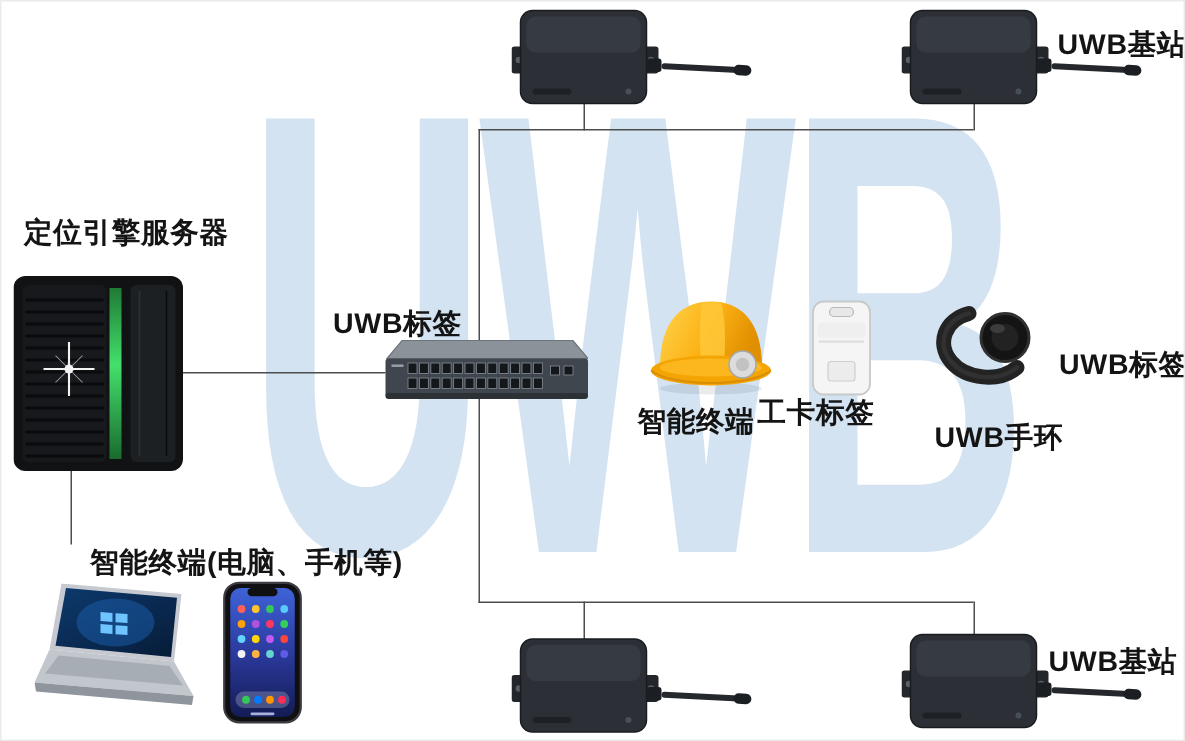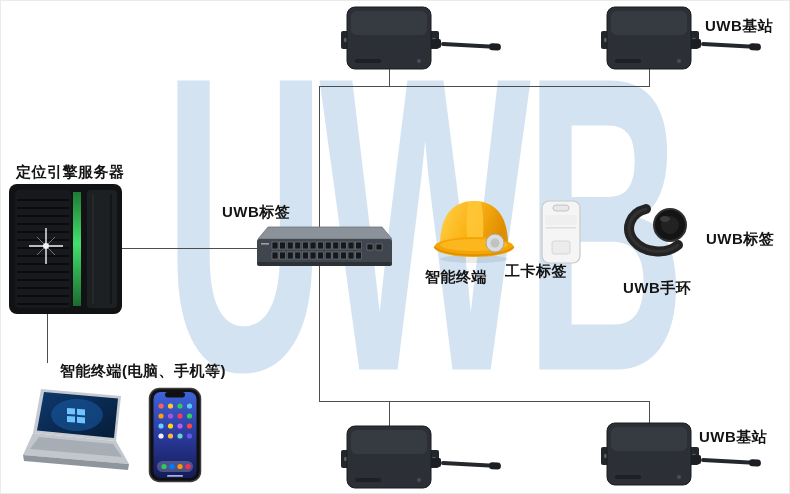--- a/index.html
+++ b/index.html
@@ -15,21 +15,21 @@
   #watermark {
     position:absolute; left:163px; top:13px; z-index:0;
     font-weight:bold; font-size:280px; line-height:280px;
     letter-spacing:-8px; color:#d3e3f2;
     transform:scale(0.8,1.5); transform-origin:top left;
     user-select:none; white-space:nowrap;
   }
   .line { position:absolute; background:#4d4d4d; z-index:1; }
   .device { position:absolute; z-index:3; line-height:0; }
   .label {
-    position:absolute; z-index:5; font-size:15px; font-weight:600;
+    position:absolute; z-index:5; font-size:19px; font-weight:600;
     color:#141414; white-space:nowrap; letter-spacing:0.5px;
   }
 </style>
 </head>
 <body>
 
 <div id="canvas">
 
   <div id="watermark">UWB</div>
 
@@ -280,21 +280,21 @@
       <g>
         <circle cx="16" cy="79.5" r="2.6" fill="#34c759"></circle>
           <circle cx="24" cy="79.5" r="2.6" fill="#007aff"></circle>
           <circle cx="32" cy="79.5" r="2.6" fill="#ff9500"></circle>
           <circle cx="40" cy="79.5" r="2.6" fill="#ff2d55"></circle>
       </g>
       <rect x="19" y="88" width="16" height="1.8" rx="0.9" fill="#cfd3ff" opacity="0.8"></rect>
     </svg>
   </div>
 
-  <div class="label" style="left:15px;  top:162px;text-align:right;">定位引擎服务器</div>
+  <div class="label" style="left:15px;  top:141px;text-align:right;">定位引擎服务器</div>
   <div class="label" style="left:221px; top:202px;">UWB标签</div>
   <div class="label" style="left:704px; top:16px;">UWB基站</div>
   <div class="label" style="left:698px; top:427px;">UWB基站</div>
   <div class="label" style="left:424px; top:267px;">智能终端</div>
   <div class="label" style="left:504px; top:261px;">工卡标签</div>
   <div class="label" style="left:622px; top:278px;">UWB手环</div>
   <div class="label" style="left:705px; top:229px;">UWB标签</div>
   <div class="label" style="left:59px;  top:361px;">智能终端(电脑、手机等)</div>
 
 </div>

